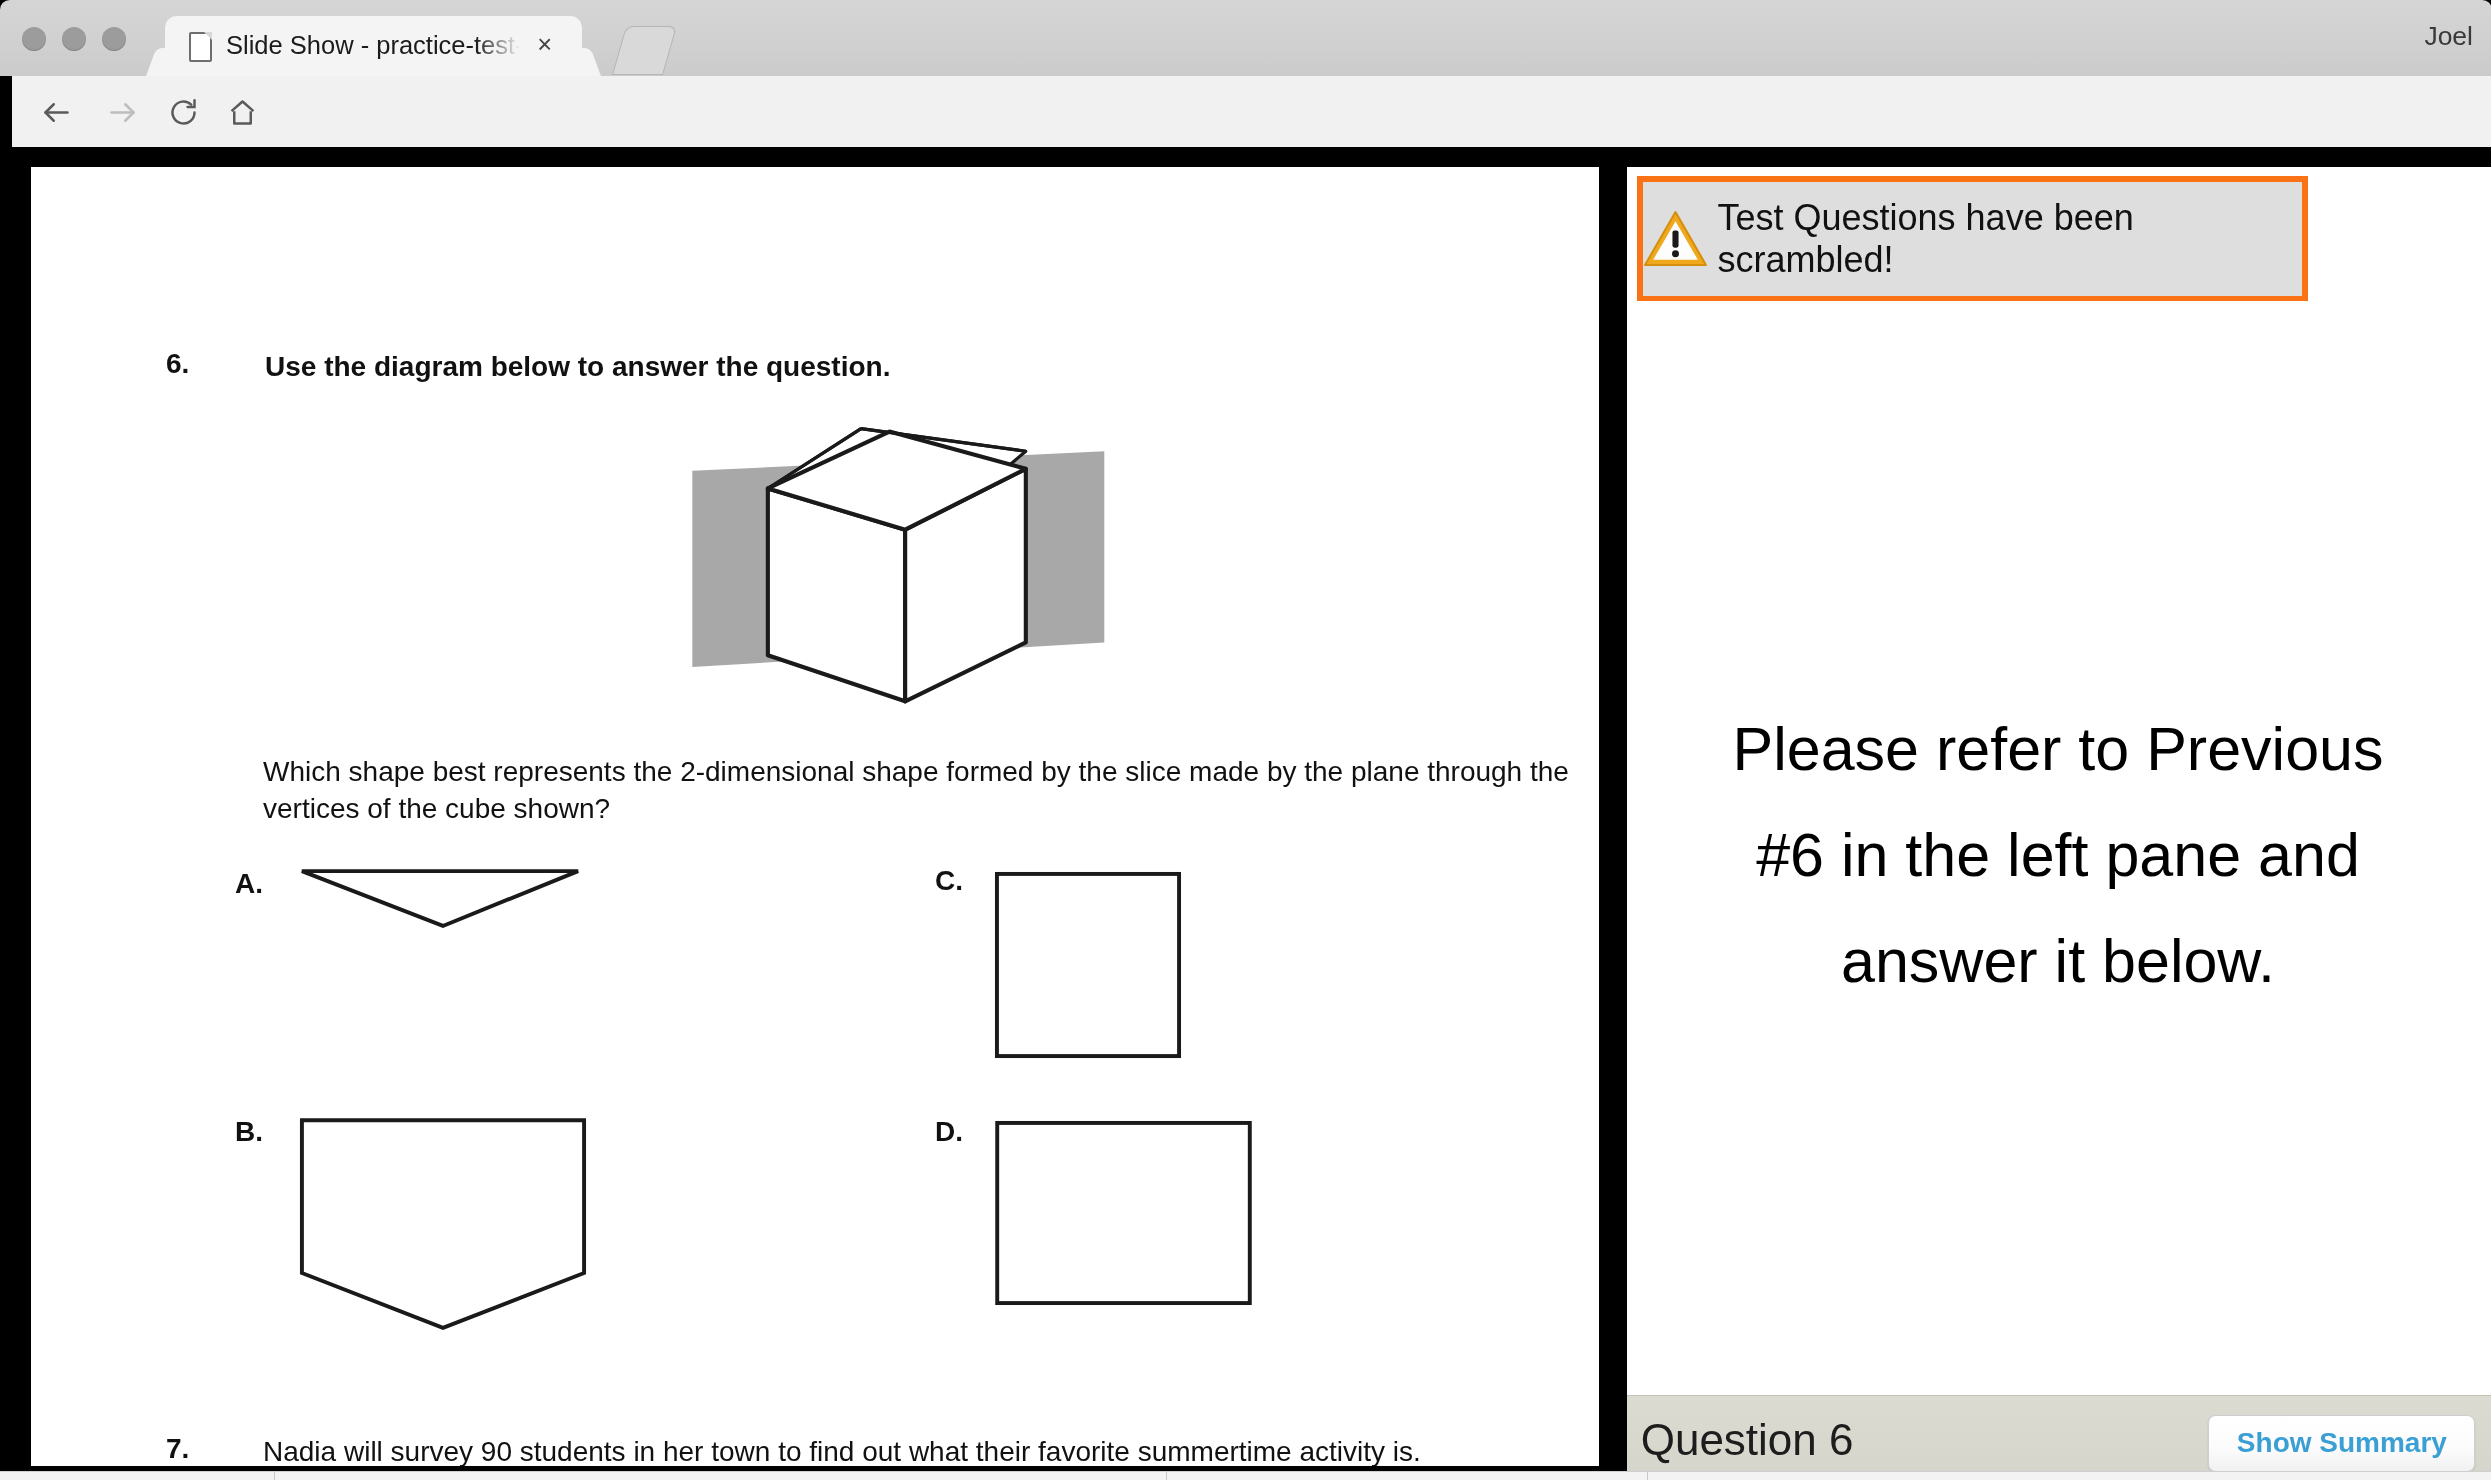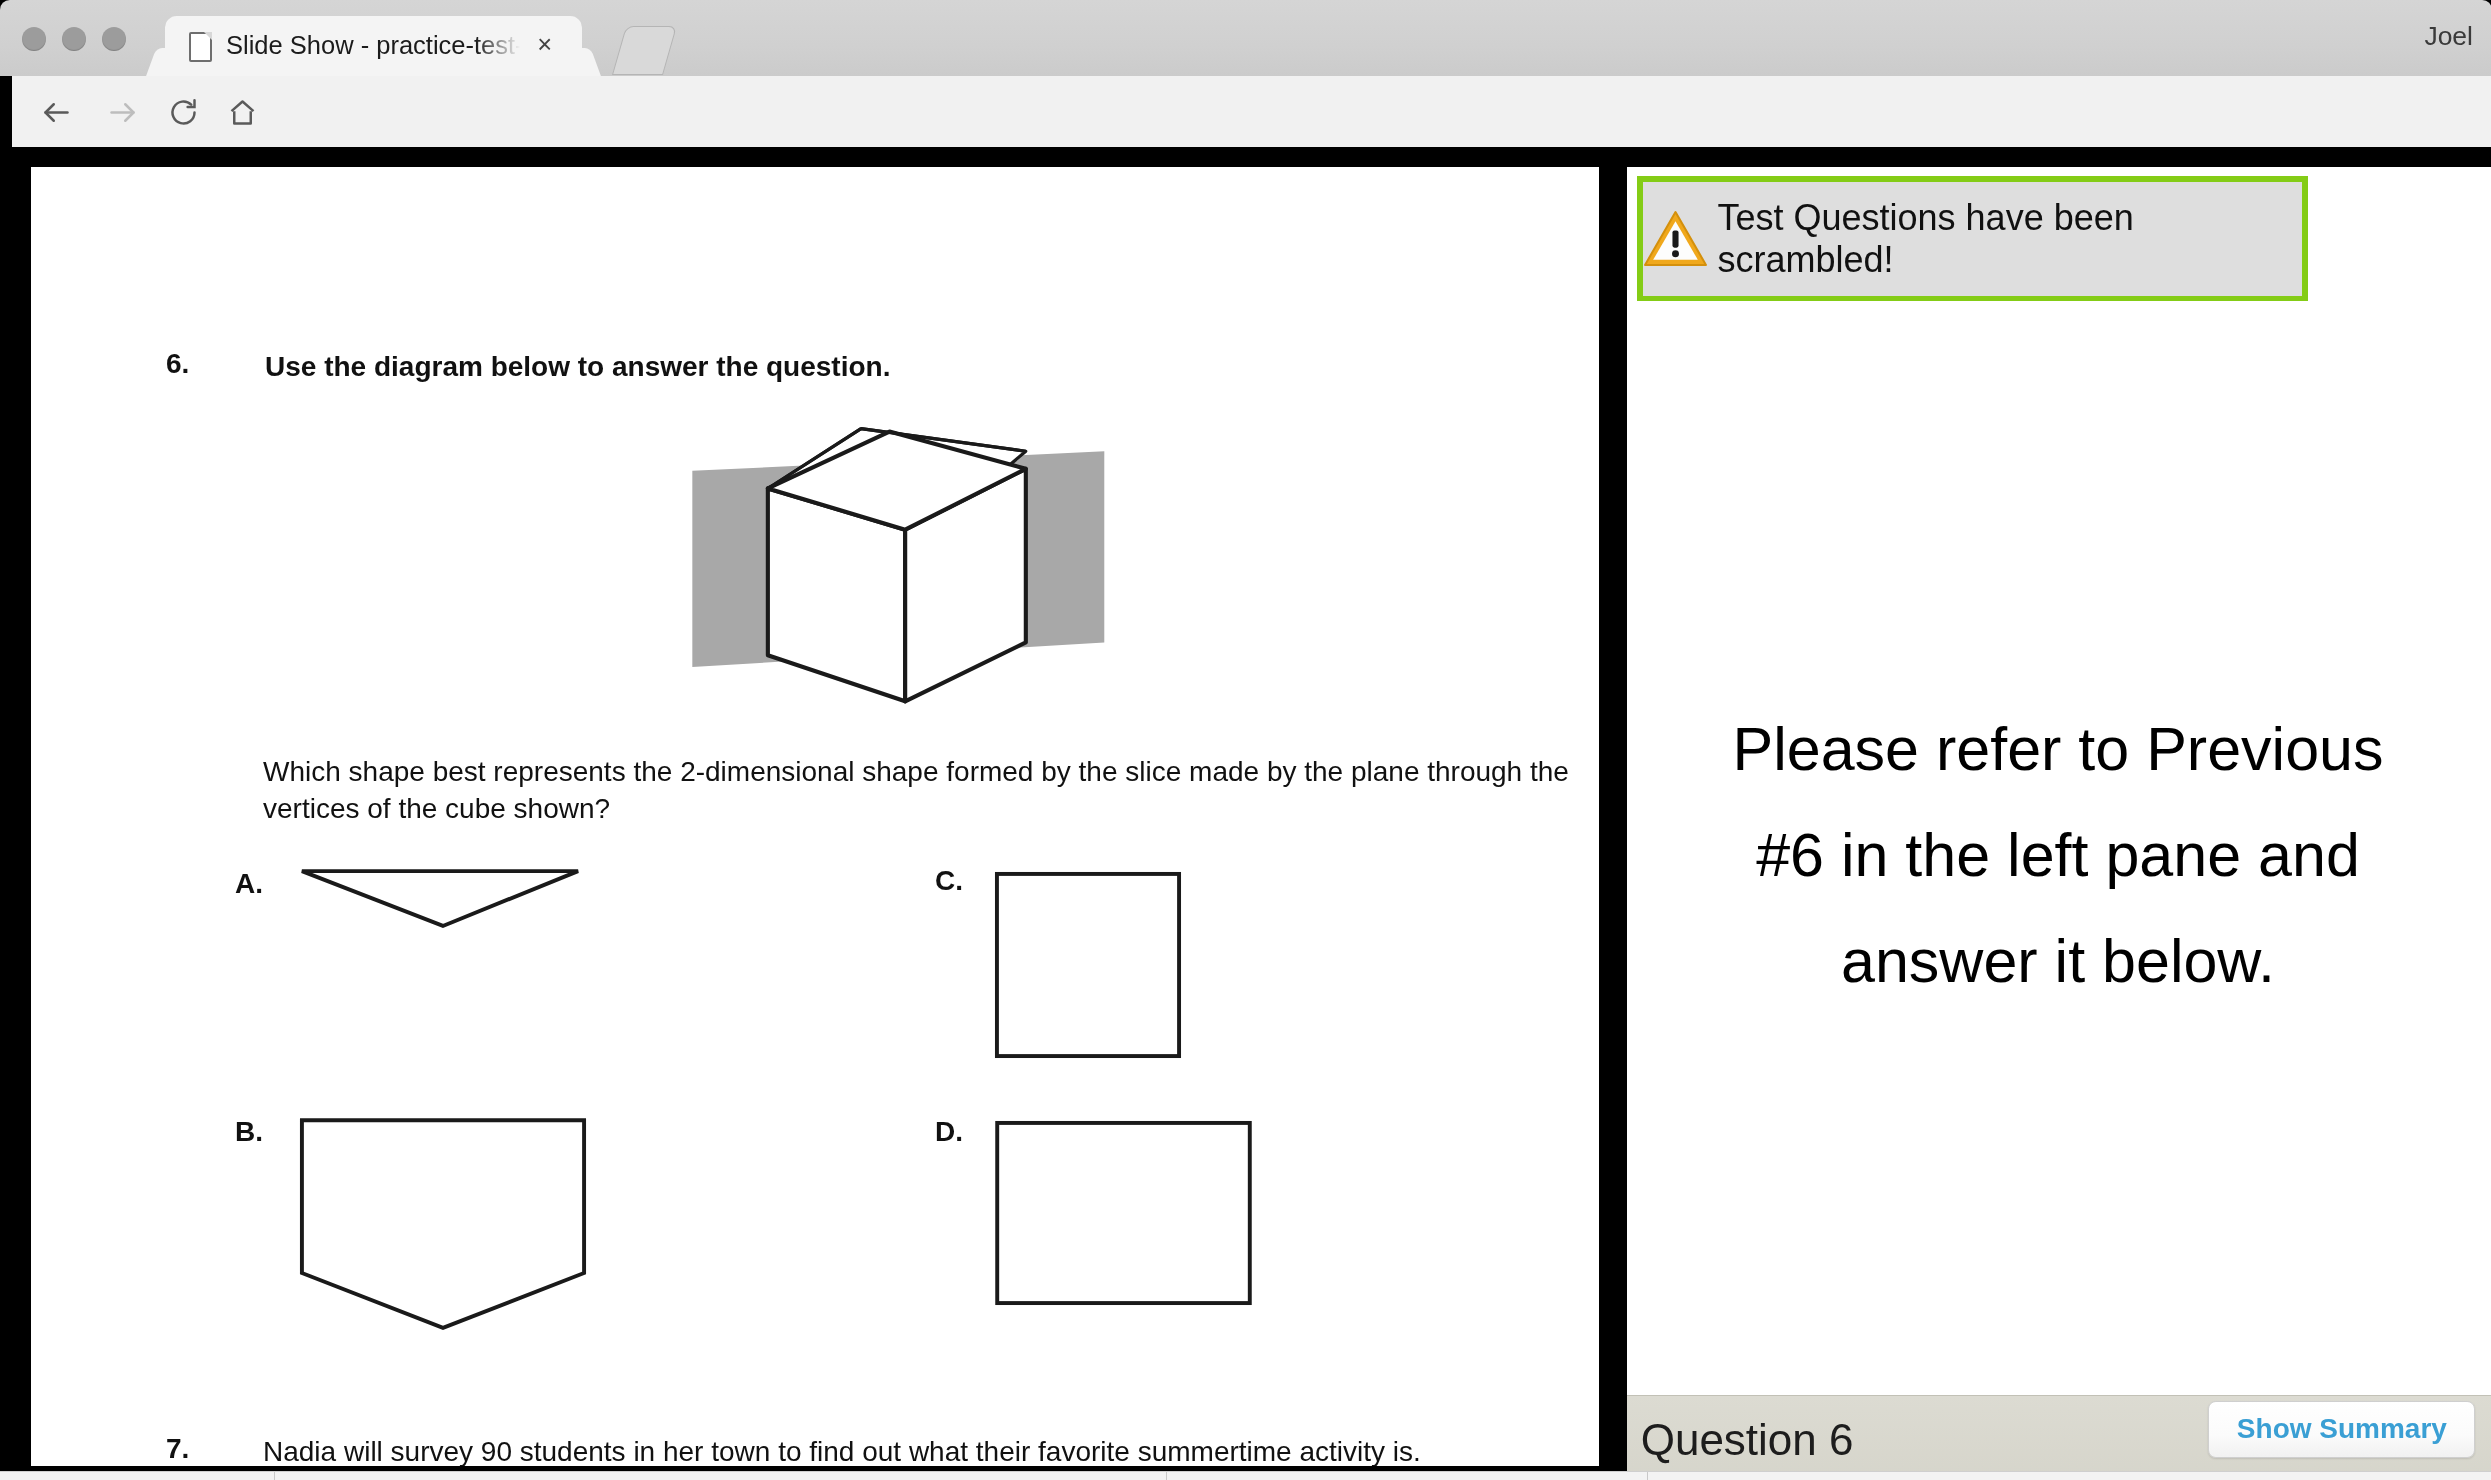--- a/index.html
+++ b/index.html
@@ -123,21 +123,21 @@
   .q-text b { font-weight: normal; }
   .q-head { font-weight: bold; }
 
   .choice-label { position: absolute; font-weight: bold; font-size: 28px; color: #111; }
 
   .shape-svg { position: absolute; }
 
   
   .scramble-bar {
     position: absolute; left: 9.8px; top: 9.8px; width: 671px; height: 125px;
-    background: #84cc16; padding: 5.9px; box-sizing: border-box;
+    background: #f97316; padding: 5.9px; box-sizing: border-box;
   }
   .scramble-inner {
     width: 100%; height: 100%; background: #dedede;
     display: flex; align-items: center; justify-content: center; gap: 9.8px;
   }
   .warn-icon { width: 65px; height: 59px; flex: none; }
   .scramble-text { font-size: 36px; color: #111; }
 
   .refer-text {
     position: absolute; left: 29px; top: 529px; width: 804px;
@@ -172,21 +172,21 @@
 
   .statusbar {
     position: absolute; left: 0; bottom: 0; width: 864px; height: 84px;
     background: linear-gradient(to bottom, #dcdbd2 0%, #d6d5cb 100%);
     border-top: 1px solid #c2c1b6;
   }
   .status-label {
     position: absolute; left: 13.7px; top: 19.6px; font-size: 44px; color: #1d1d1d;
   }
   .summary-btn {
-    position: absolute; right: 15.7px; top: 5px; height: 55px; padding: 0 27.4px;
+    position: absolute; right: 15.7px; top: 19px; height: 55px; padding: 0 27.4px;
     background: linear-gradient(to bottom, #ffffff 0%, #fbfbfb 60%, #f1f1f1 100%);
     border: 1px solid #cfcfcf; border-radius: 7.8px;
     color: #3a9fd4; font-size: 28px; font-weight: bold;
     display: flex; align-items: center; justify-content: center;
     box-shadow: 0 1px 2px rgba(0,0,0,.12);
   }
 
   .taskbar-sliver {
     position: absolute; left: 0; bottom: 0; width: 2492px; height: 7.8px;
     background: #f3f3f3; border-top: 1px solid #cfcfcf;

